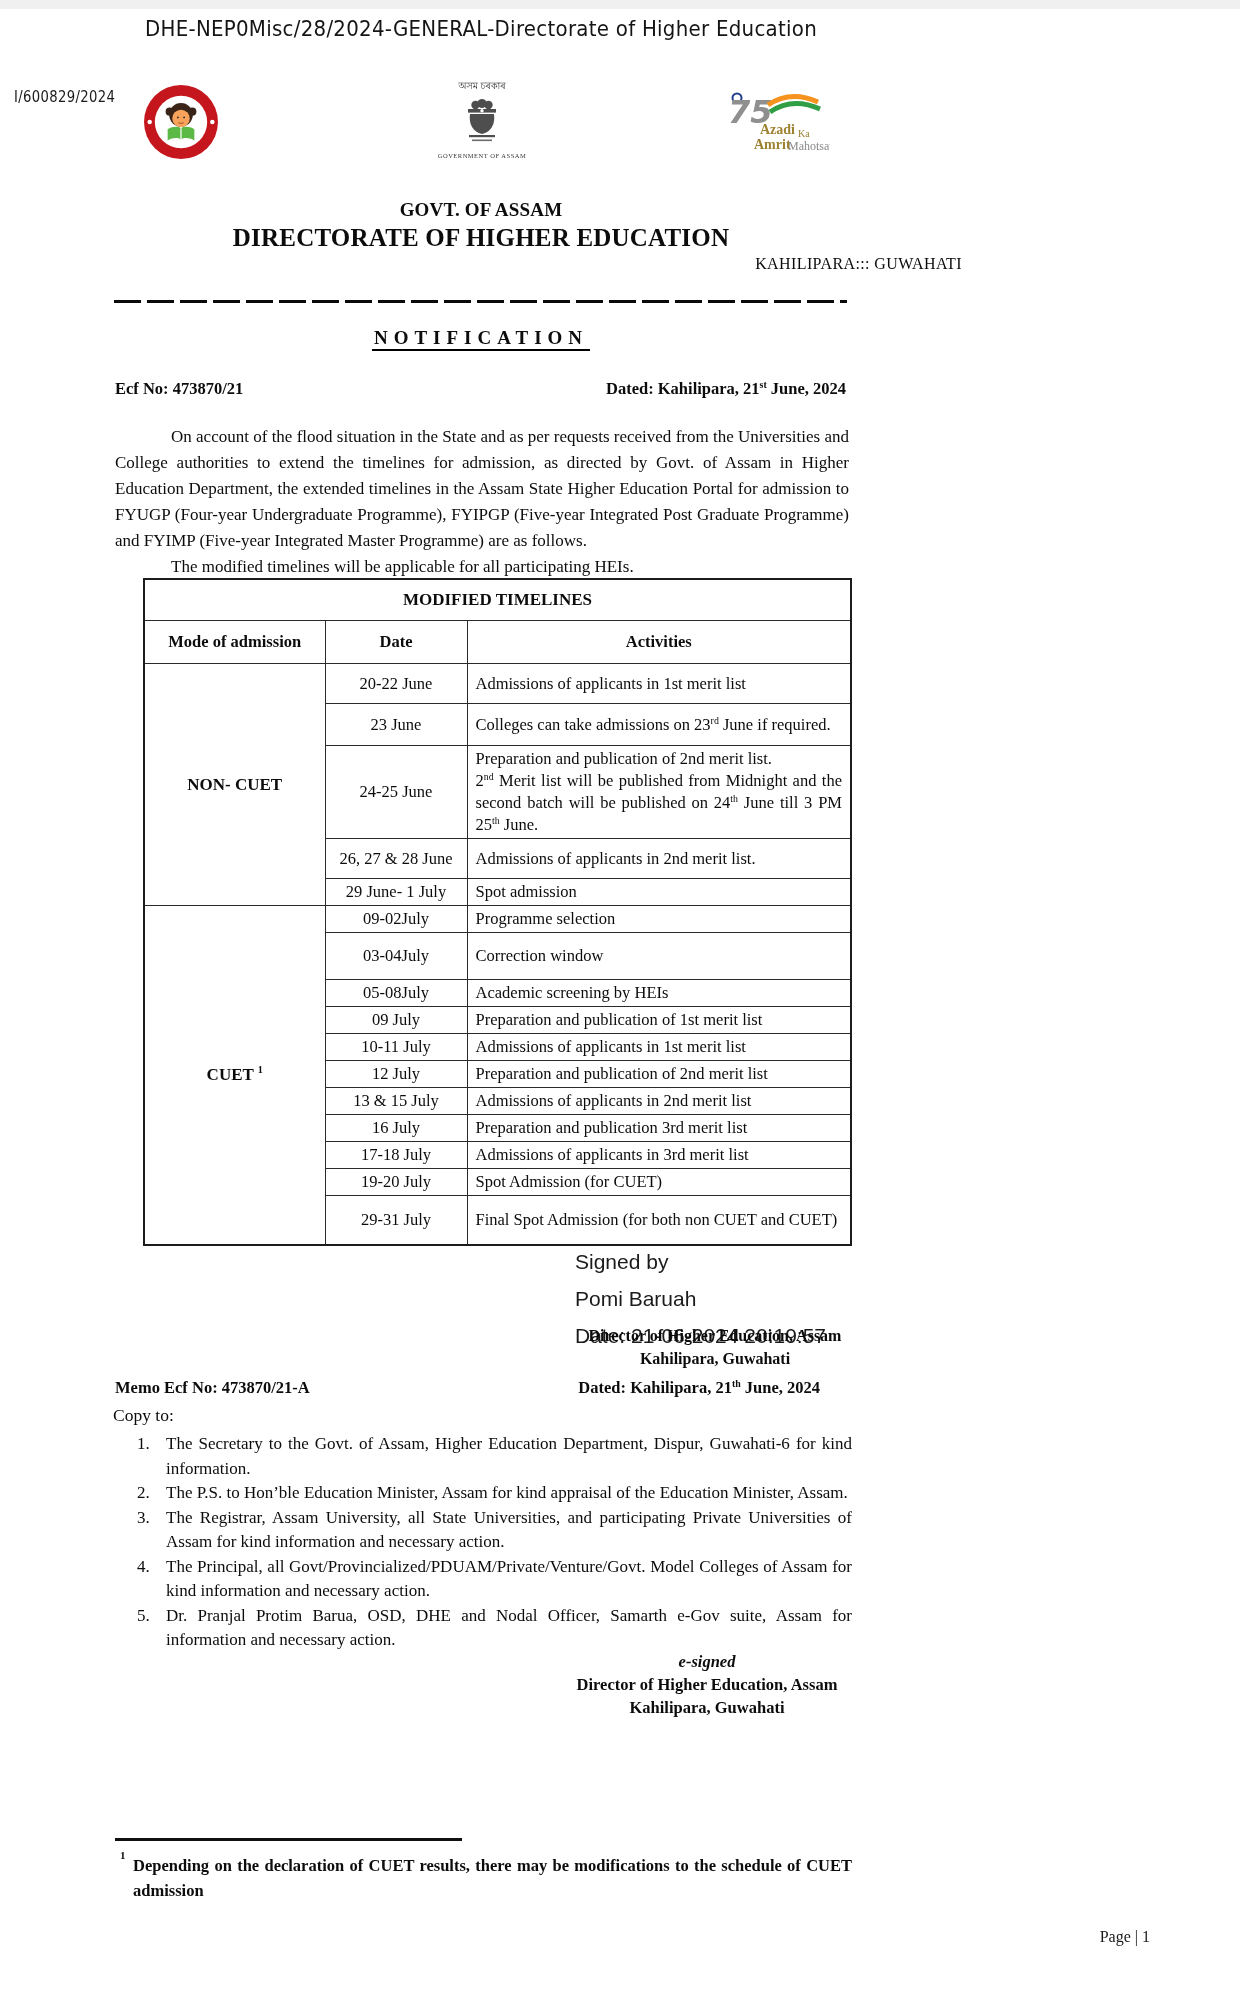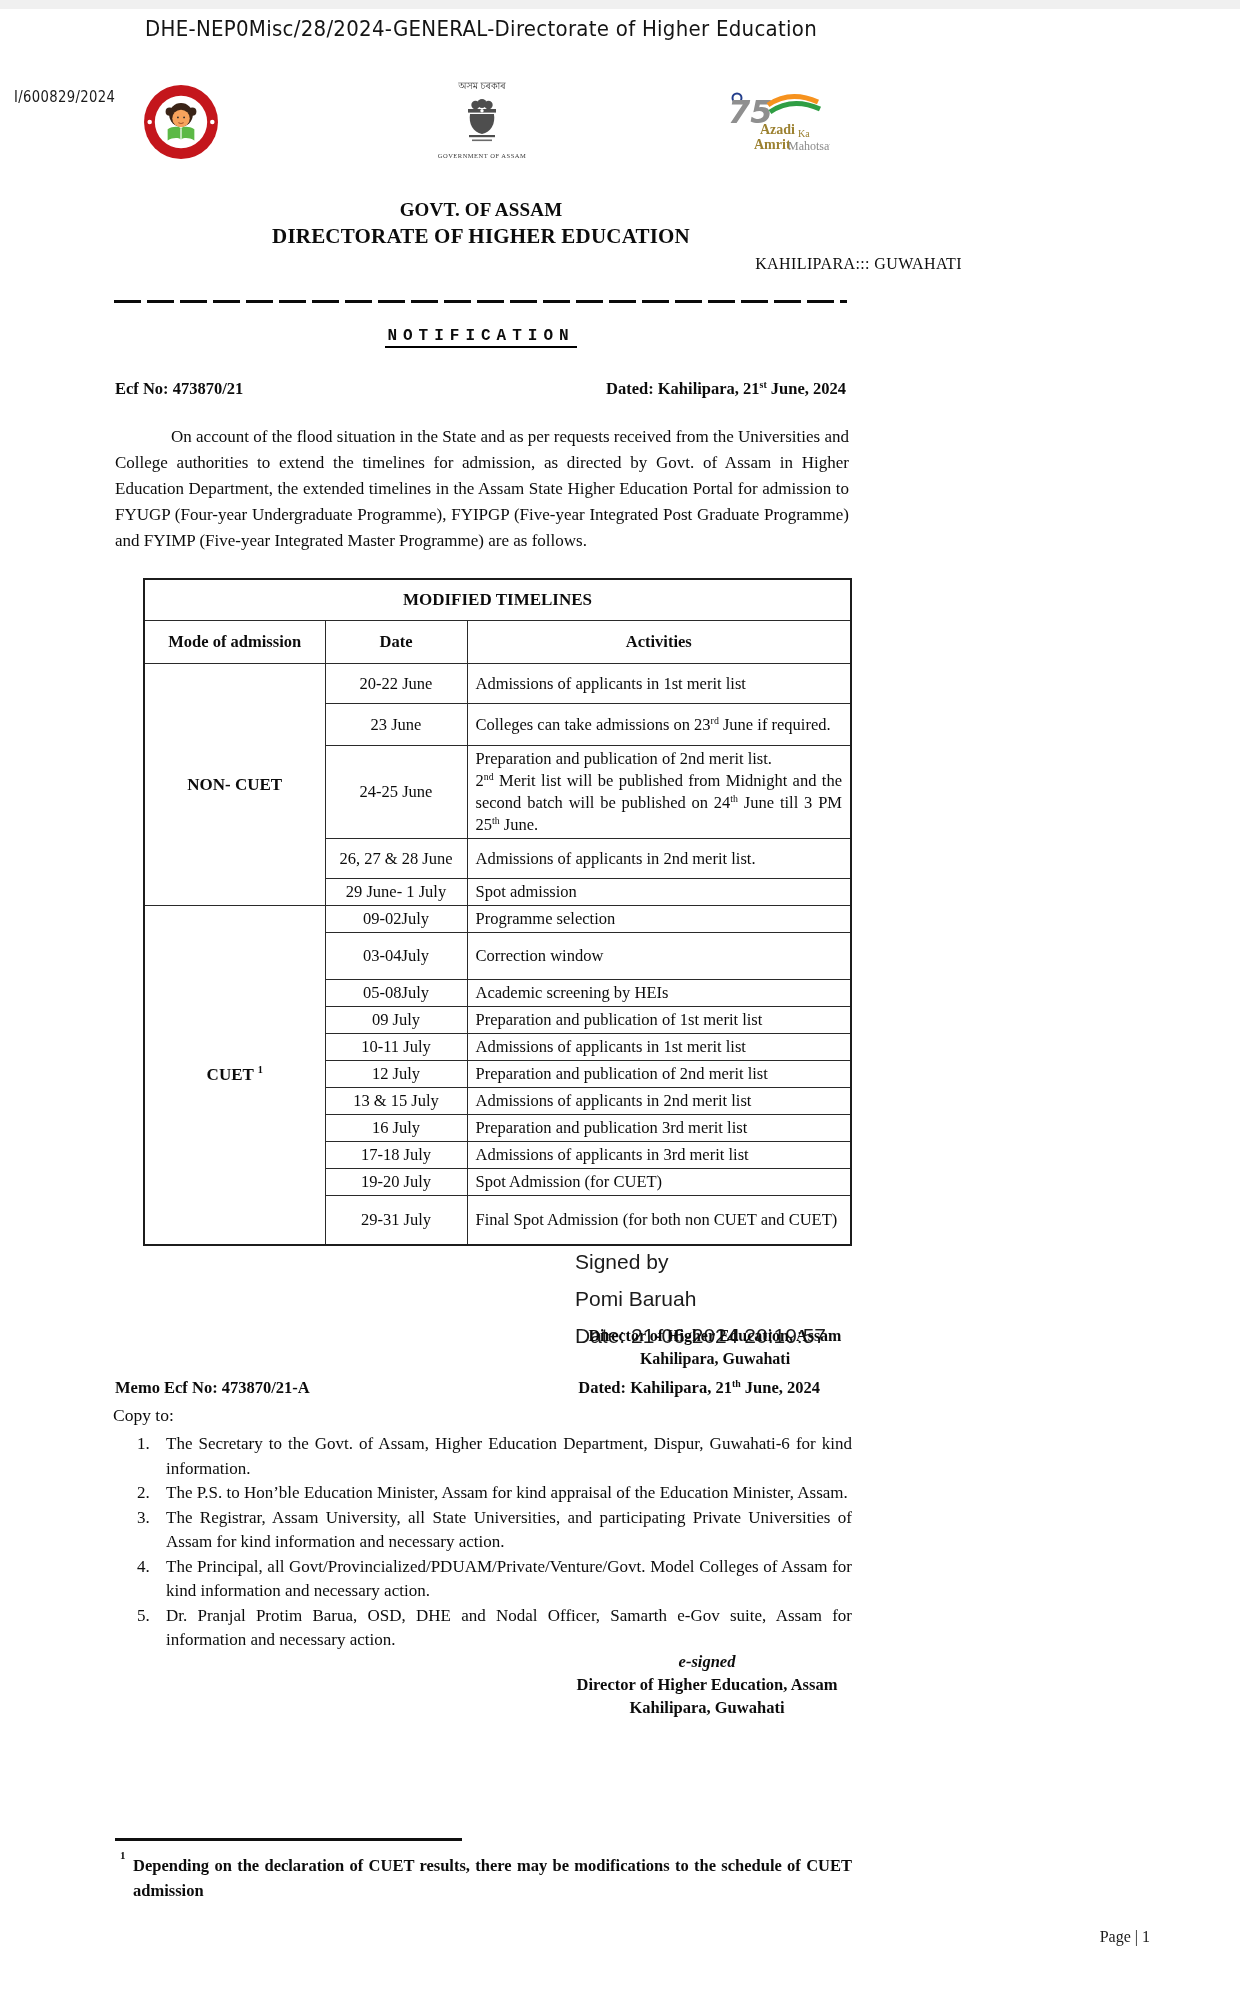--- a/index.html
+++ b/index.html
@@ -5,24 +5,24 @@
   html,body{margin:0;padding:0;background:#ffffff;}
   body{width:1240px;height:2014px;position:relative;font-family:"Liberation Serif",serif;color:#0c0c0c;overflow:hidden;}
   .abs{position:absolute;}
   .top-strip{top:0;left:0;width:1240px;height:9px;background:#f0f0f0;}
   .doc-title{top:16px;left:0;width:962px;text-align:center;font-family:"DejaVu Sans",sans-serif;font-size:22px;color:#141414;transform:scaleX(.9);transform-origin:50% 50%;letter-spacing:.3px;white-space:nowrap;}
   .file-number{top:88px;left:14px;font-family:"DejaVu Sans",sans-serif;font-size:15px;transform:scaleX(.88);transform-origin:0 0;letter-spacing:.4px;color:#1a1a1a;}
   .bbbp-logo{top:84px;left:143px;width:76px;height:76px;}
   .assam-emblem{top:78px;left:428px;width:108px;height:86px;}
   .azadi-logo{top:90px;left:726px;width:104px;height:64px;}
   .org1{top:199px;left:0;width:962px;text-align:center;font-weight:bold;font-size:19px;letter-spacing:.2px;}
-  .org2{top:224px;left:0;width:962px;text-align:center;font-weight:bold;font-size:21px;letter-spacing:.2px;}
+  .org2{top:224px;left:0;width:962px;text-align:center;font-weight:bold;font-size:25px;letter-spacing:.2px;}
   .org3{top:255px;left:0;width:962px;text-align:right;font-size:16px;letter-spacing:.4px;}
   .sep-dashed{top:300px;left:114px;width:733px;height:3px;background:repeating-linear-gradient(90deg,#0a0a0a 0 27px,transparent 27px 33px);}
-  .notif-heading{top:327px;left:0;width:962px;text-align:center;font-weight:bold;font-size:16px;font-family:Liberation Mono, monospace;}
+  .notif-heading{top:327px;left:0;width:962px;text-align:center;font-weight:bold;font-size:19px;}
   .notif-heading span{letter-spacing:6px;border-bottom:2px solid #000;padding:0 2px 1px 2px;}
   .ecf-no{top:379px;left:115px;font-weight:bold;font-size:16.5px;}
   .dated-line{top:379px;left:115px;width:731px;text-align:right;font-weight:bold;font-size:16.5px;}
   .body-text{top:424px;left:115px;width:734px;font-size:17px;line-height:26px;text-align:justify;}
   .body-text p{margin:0;text-indent:56px;}
   sup{vertical-align:super;font-size:60%;line-height:0;}
   .tbl-wrap{top:578px;left:143px;width:707px;}
   table{width:100%;border-collapse:collapse;table-layout:fixed;border:2.5px solid #1c1c1c;}
   th,td{border:1.5px solid #2a2a2a;font-size:16.5px;}
   th.tbl-title{height:38px;font-size:17px;font-weight:bold;text-align:center;}
@@ -106,20 +106,21 @@
 
 <div class="abs sep-dashed"></div>
 
 <div class="abs notif-heading"><span>NOTIFICATION</span></div>
 
 <div class="abs ecf-no">Ecf No: 473870/21</div>
 <div class="abs dated-line"><span>Dated: Kahilipara, 21</span><sup>st</sup><span> June, 2024</span></div>
 
 <div class="abs body-text">
   <p>On account of the flood situation in the State and as per requests received from the Universities and College authorities to extend the timelines for admission, as directed by Govt. of Assam in Higher Education Department, the extended timelines in the Assam State Higher Education Portal for admission to FYUGP (Four-year Undergraduate Programme), FYIPGP (Five-year Integrated Post Graduate Programme) and FYIMP (Five-year Integrated Master Programme) are as follows.</p>
+  <p>The modified timelines will be applicable for all participating HEIs.</p>
 </div>
 
 <div class="abs tbl-wrap">
   <table>
     <colgroup>
         <col style="width:181px">
         <col style="width:142px">
         <col style="width:384px">
       </colgroup>
     <thead>

